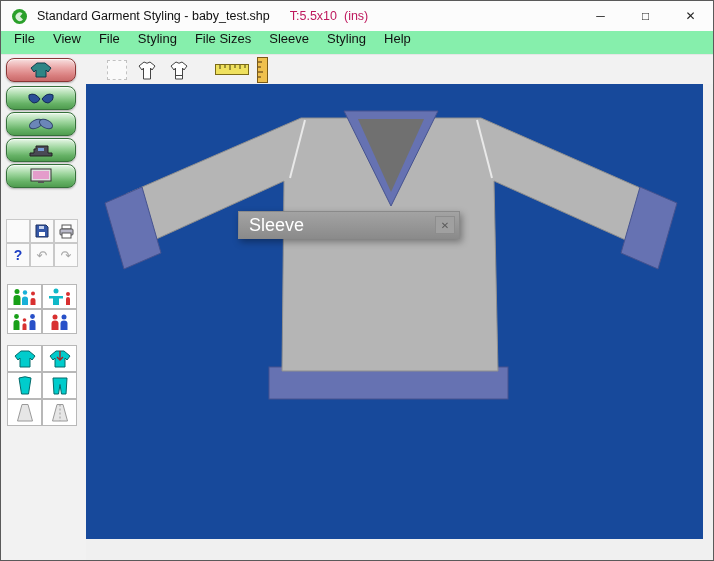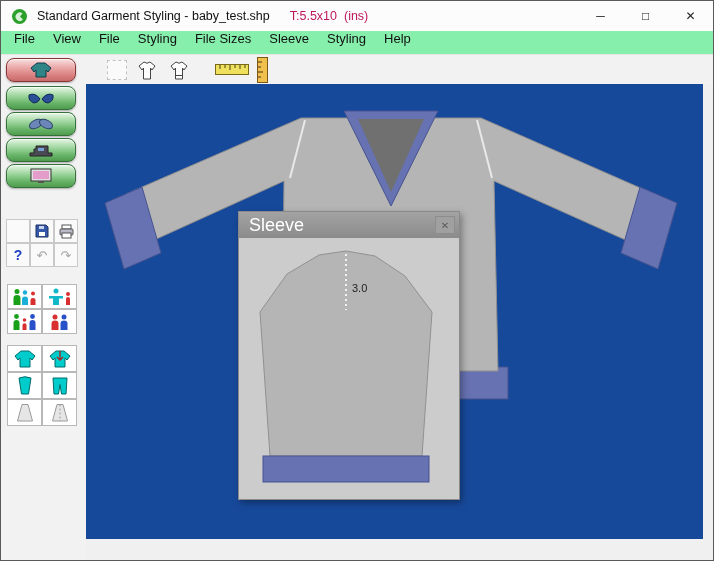--- a/index.html
+++ b/index.html
@@ -273,24 +273,16 @@
       <polygon points="272,35 338,35 305,108" fill="#707070"></polygon>
       <line x1="219" y1="36" x2="204" y2="94" stroke-width="2" stroke="#e9e9e9"></line>
       <line x1="391" y1="36" x2="406" y2="94" stroke-width="2" stroke="#e9e9e9"></line>
     </svg>
 
     <div class="dialog">
       <div class="dialog-titlebar">
         <span class="dialog-title">Sleeve</span>
         <span class="dialog-close">✕</span>
       </div>
-      <div class="dialog-body">
-        <svg width="220" height="261">
-          <polygon points="21,74 48,36 80,17 107,13 136,18 166,38 193,74 183,218 31,218" stroke="#919191" fill="#b5b5b5"></polygon>
-          <rect x="24" y="218" width="166" height="26" stroke="#46538f" fill="#6672b2"></rect>
-          <line x1="107" y1="16" x2="107" y2="72" stroke-width="2" stroke-dasharray="2 3" stroke="#f2f2f2"></line>
-          <text x="113" y="54" font-size="11" fill="#222222">3.0</text>
-        </svg>
-      </div>
     </div>
   </div>
 
 </div>
 
 </body></html>

